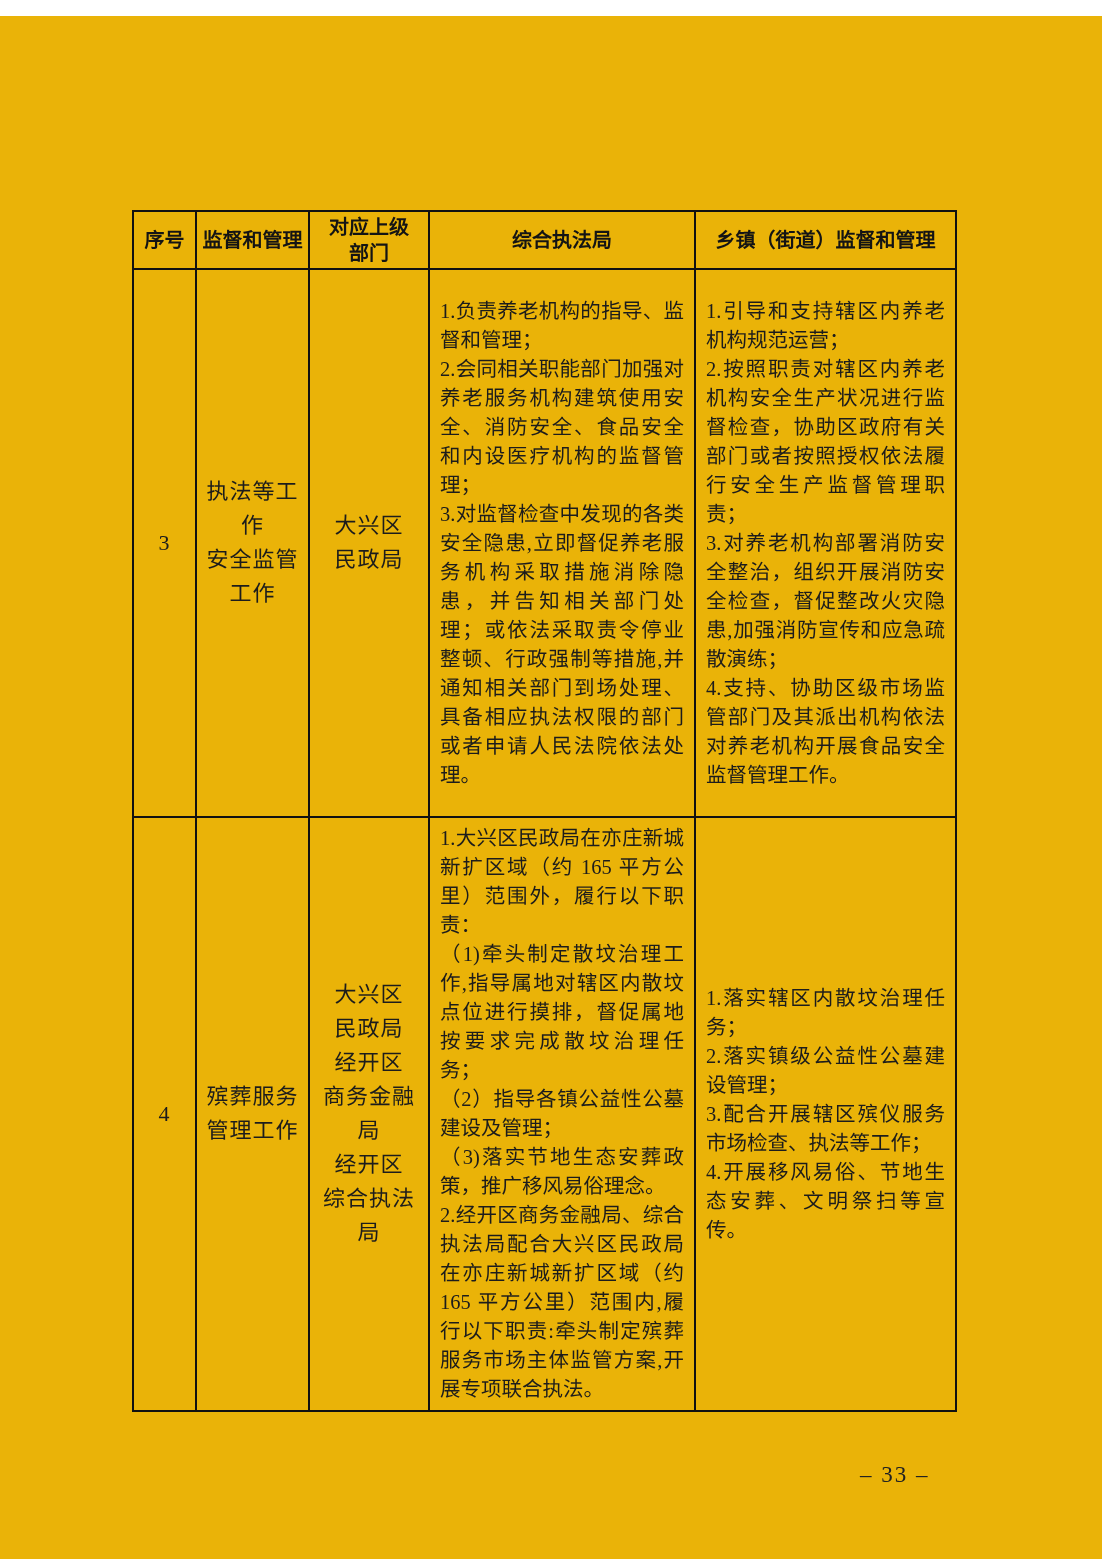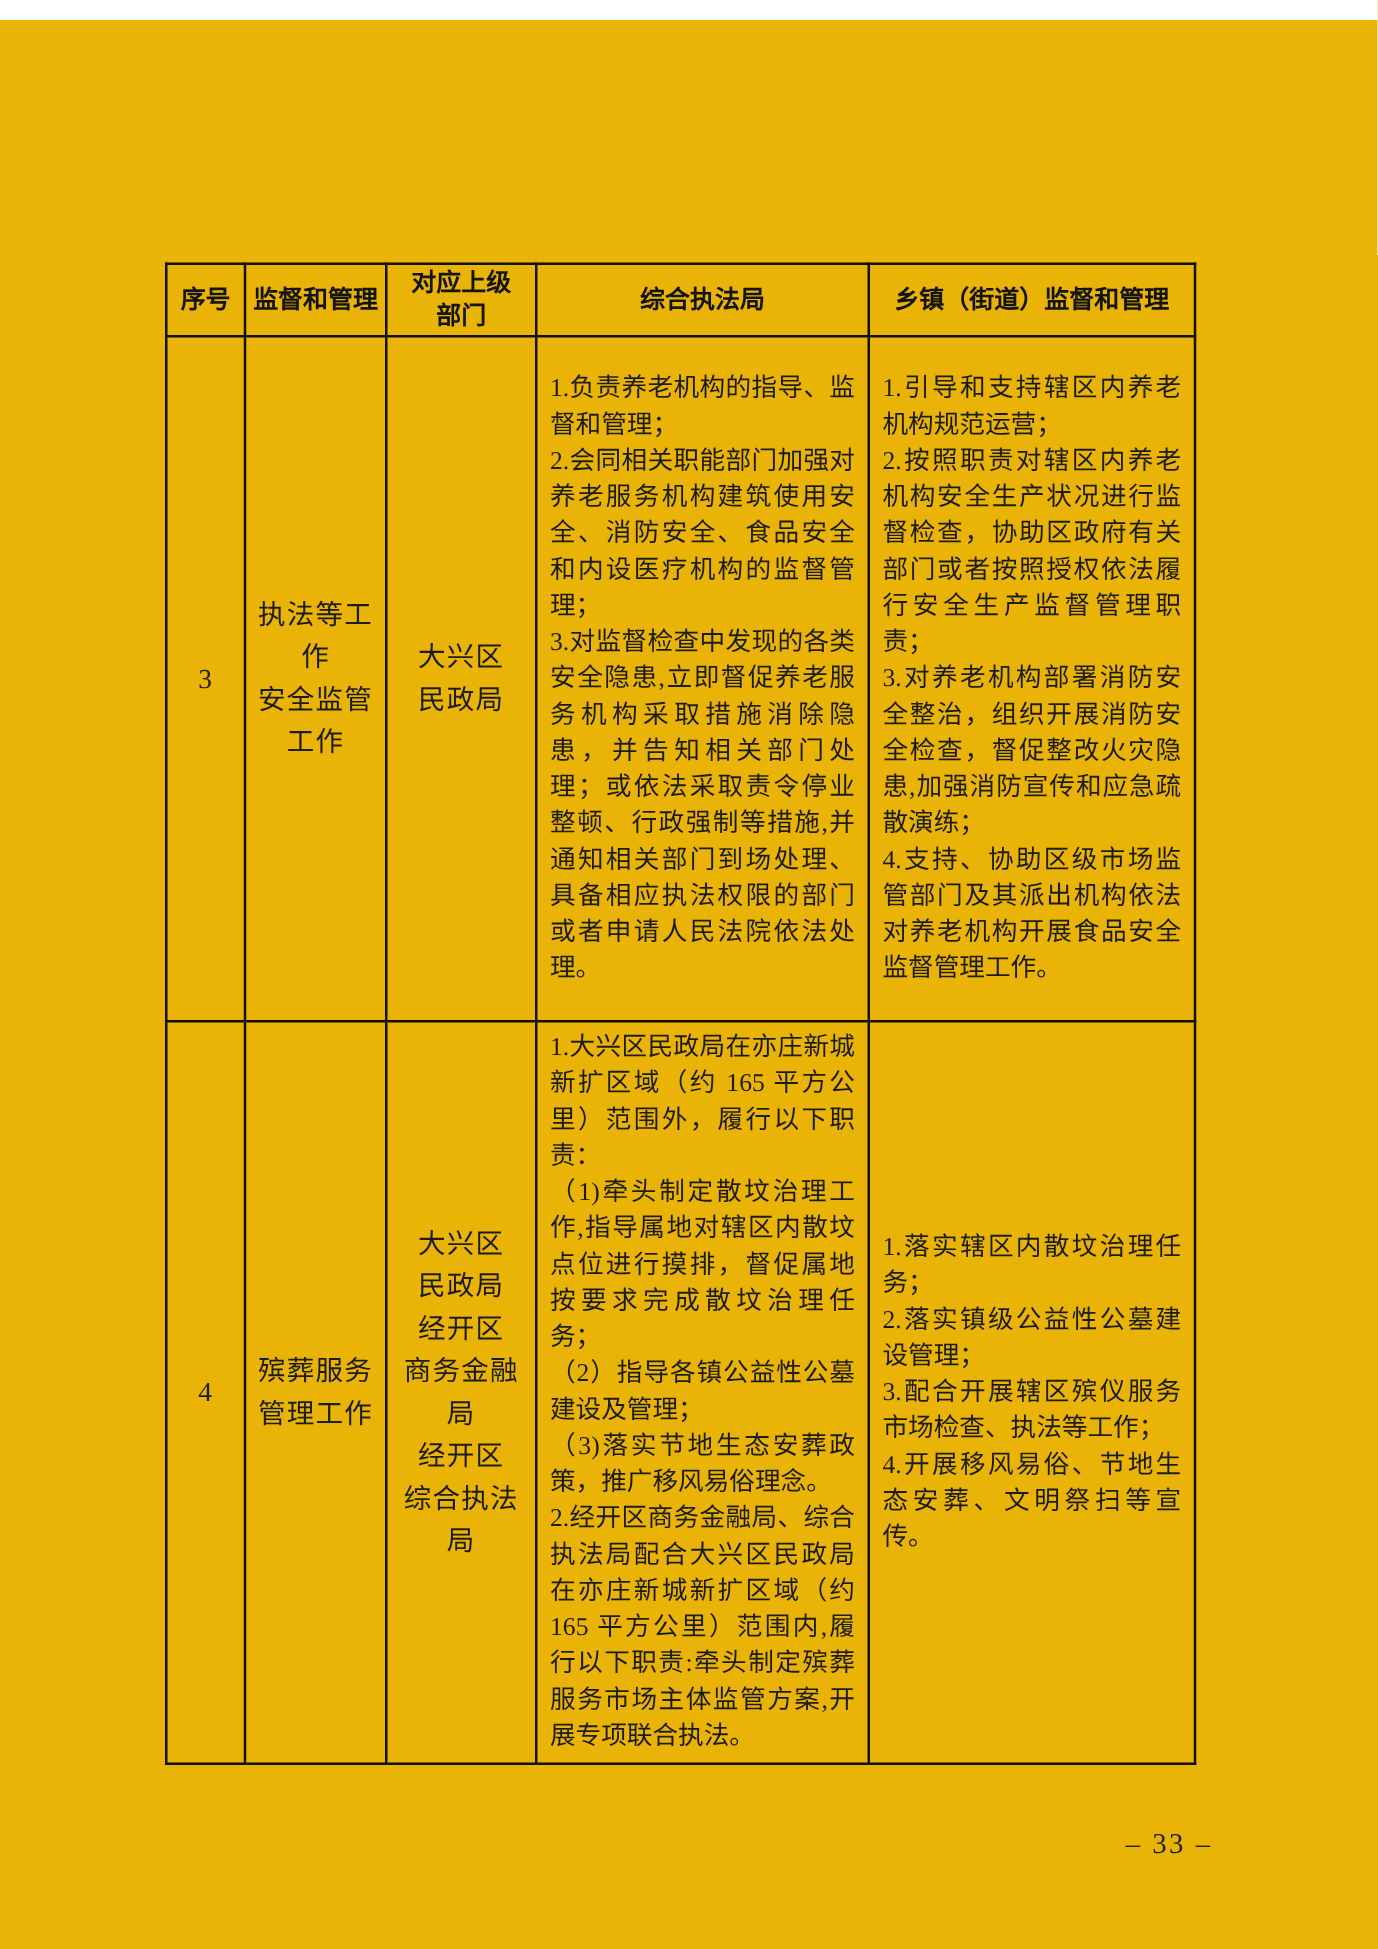--- a/index.html
+++ b/index.html
@@ -55,21 +55,21 @@
     vertical-align: middle;
     white-space: pre-line;
     padding: 6px 10px;
     font-family: Liberation Serif, serif;
   }
   .page-number {
     position: absolute;
     left: 860px;
     top: 1446px;
     width: 110px;
-    text-align: right;
+    text-align: left;
     font-size: 23px;
     letter-spacing: 2px;
     color: #222222;
   }
 </style>
 </head>
 <body>
 
 <div class="page">
 

